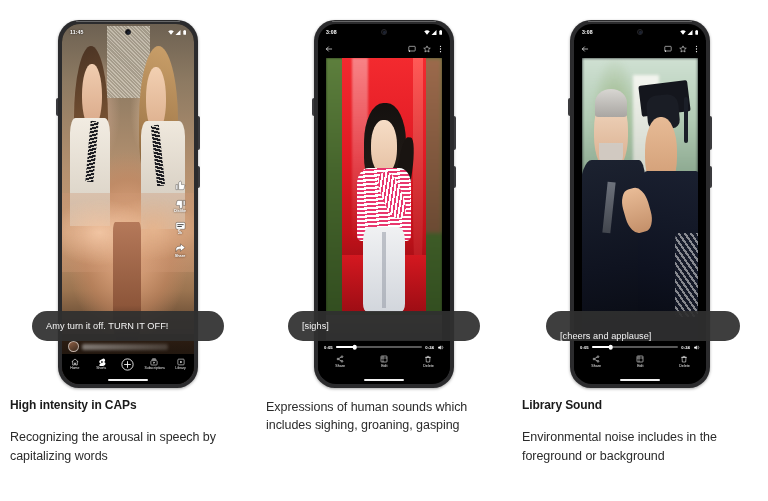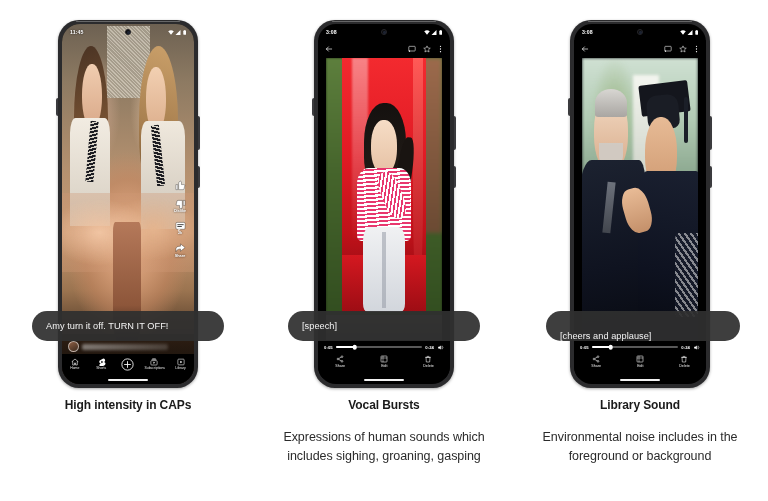--- a/index.html
+++ b/index.html
@@ -550,21 +550,21 @@
     letter-spacing: 0.05px;
     white-space: nowrap;
     overflow: hidden;
   }
   .caption-pill.wide { left: -24px; width: 194px; align-items: flex-end; }
 
   
   .text-block {
     width: 100%;
     padding: 0 10px;
-    text-align: center;
+    text-align: left;
     margin-top: 18px;
   }
   .feature-title {
     font-size: 12px;
     font-weight: bold;
     color: #1a1a1a;
     letter-spacing: -0.1px;
     margin-bottom: 16px;
     line-height: 1.2;
   }
@@ -704,20 +704,21 @@
           </div>
         </div>
 
         <div class="caption-pill">
           <span>Amy turn it off. TURN IT OFF!</span>
         </div>
       </div>
 
       <div class="text-block">
         <div class="feature-title">High intensity in CAPs</div>
+        <div class="feature-desc">Recognizing the arousal in speech by capitalizing words</div>
       </div>
     </div>
 
     <div class="column">
       <div class="phone-wrap">
         <div class="phone">
           <span class="phone-side-btn-left"></span>
           <span class="phone-side-btn vol"></span>
           <span class="phone-side-btn pow"></span>
 
@@ -820,26 +821,25 @@
                   </svg>
                 <span class="pa-label">Delete</span>
               </div>
             </div>
 
             <span class="home-indicator"></span>
           </div>
         </div>
 
         <div class="caption-pill">
-          <span>[speech]</span>
+          <span>[sighs]</span>
         </div>
       </div>
 
       <div class="text-block">
-        <div class="feature-title">Vocal Bursts</div>
         <div class="feature-desc">Expressions of human sounds which includes sighing, groaning, gasping</div>
       </div>
     </div>
 
     <div class="column">
       <div class="phone-wrap">
         <div class="phone">
           <span class="phone-side-btn-left"></span>
           <span class="phone-side-btn vol"></span>
           <span class="phone-side-btn pow"></span>

